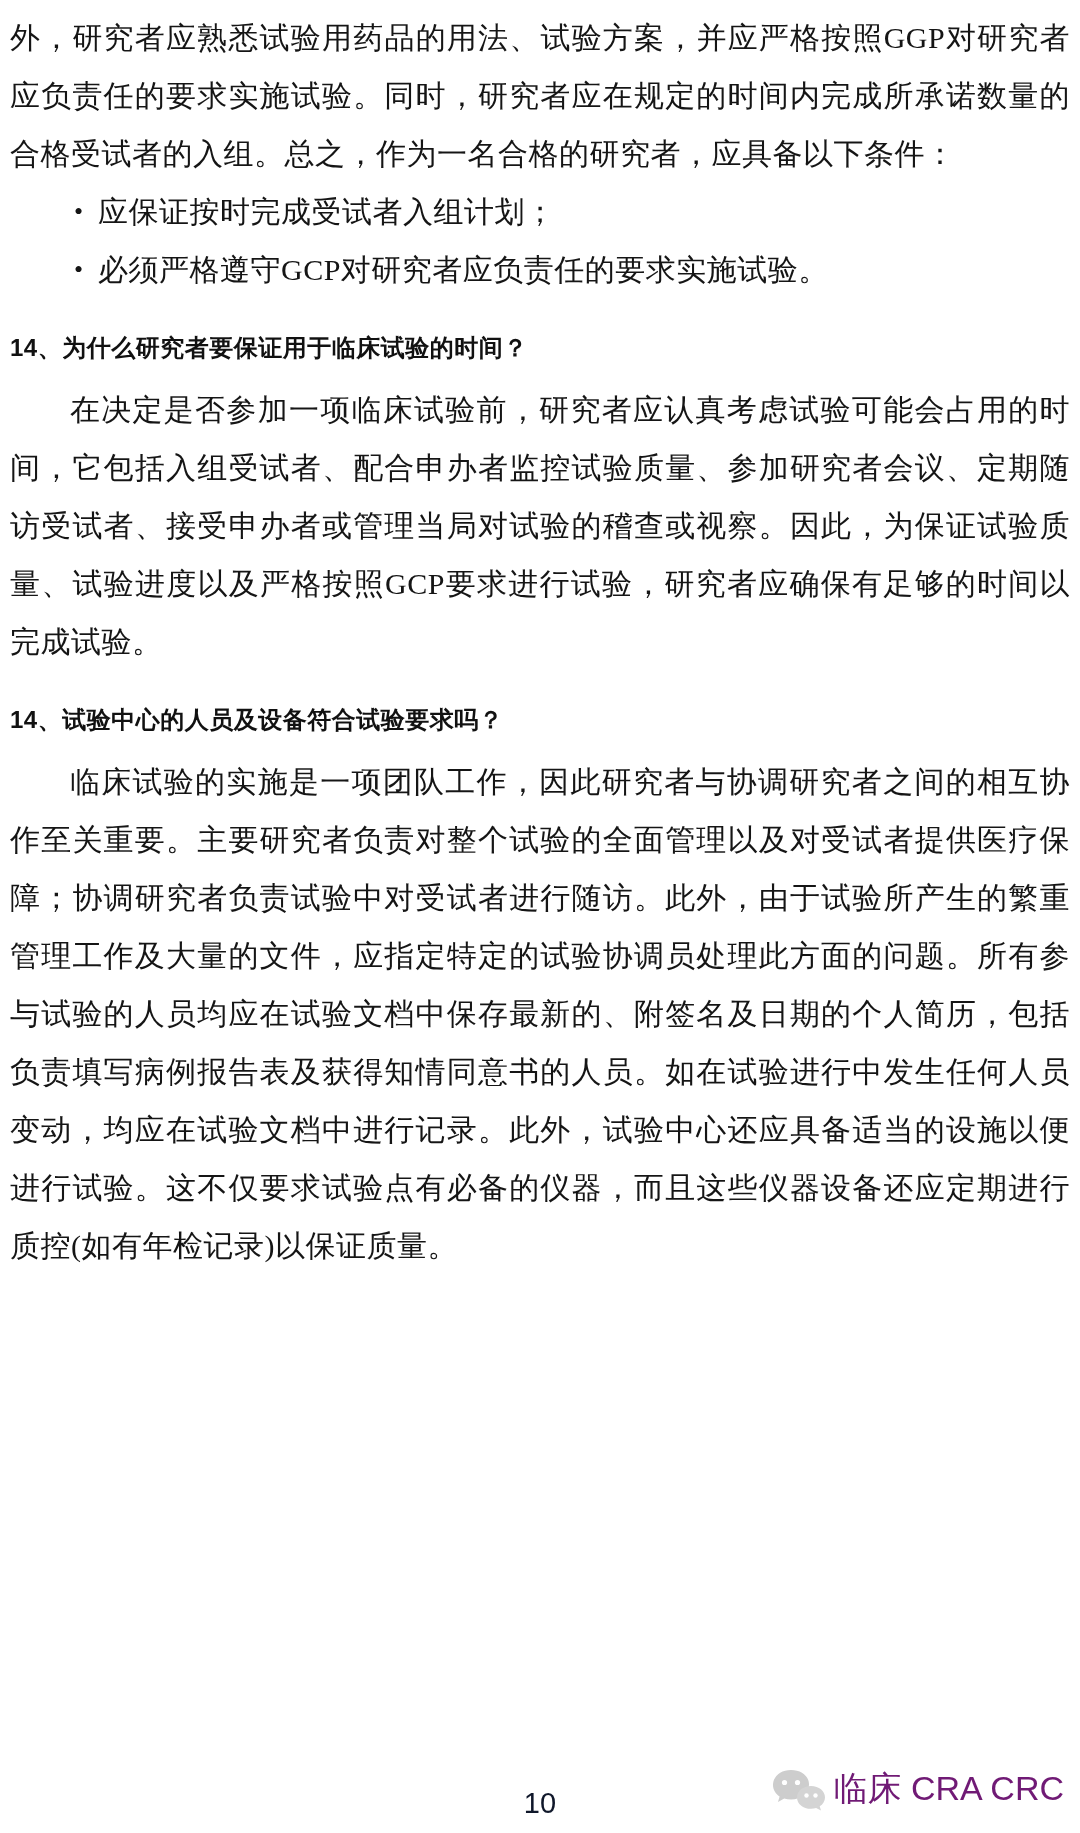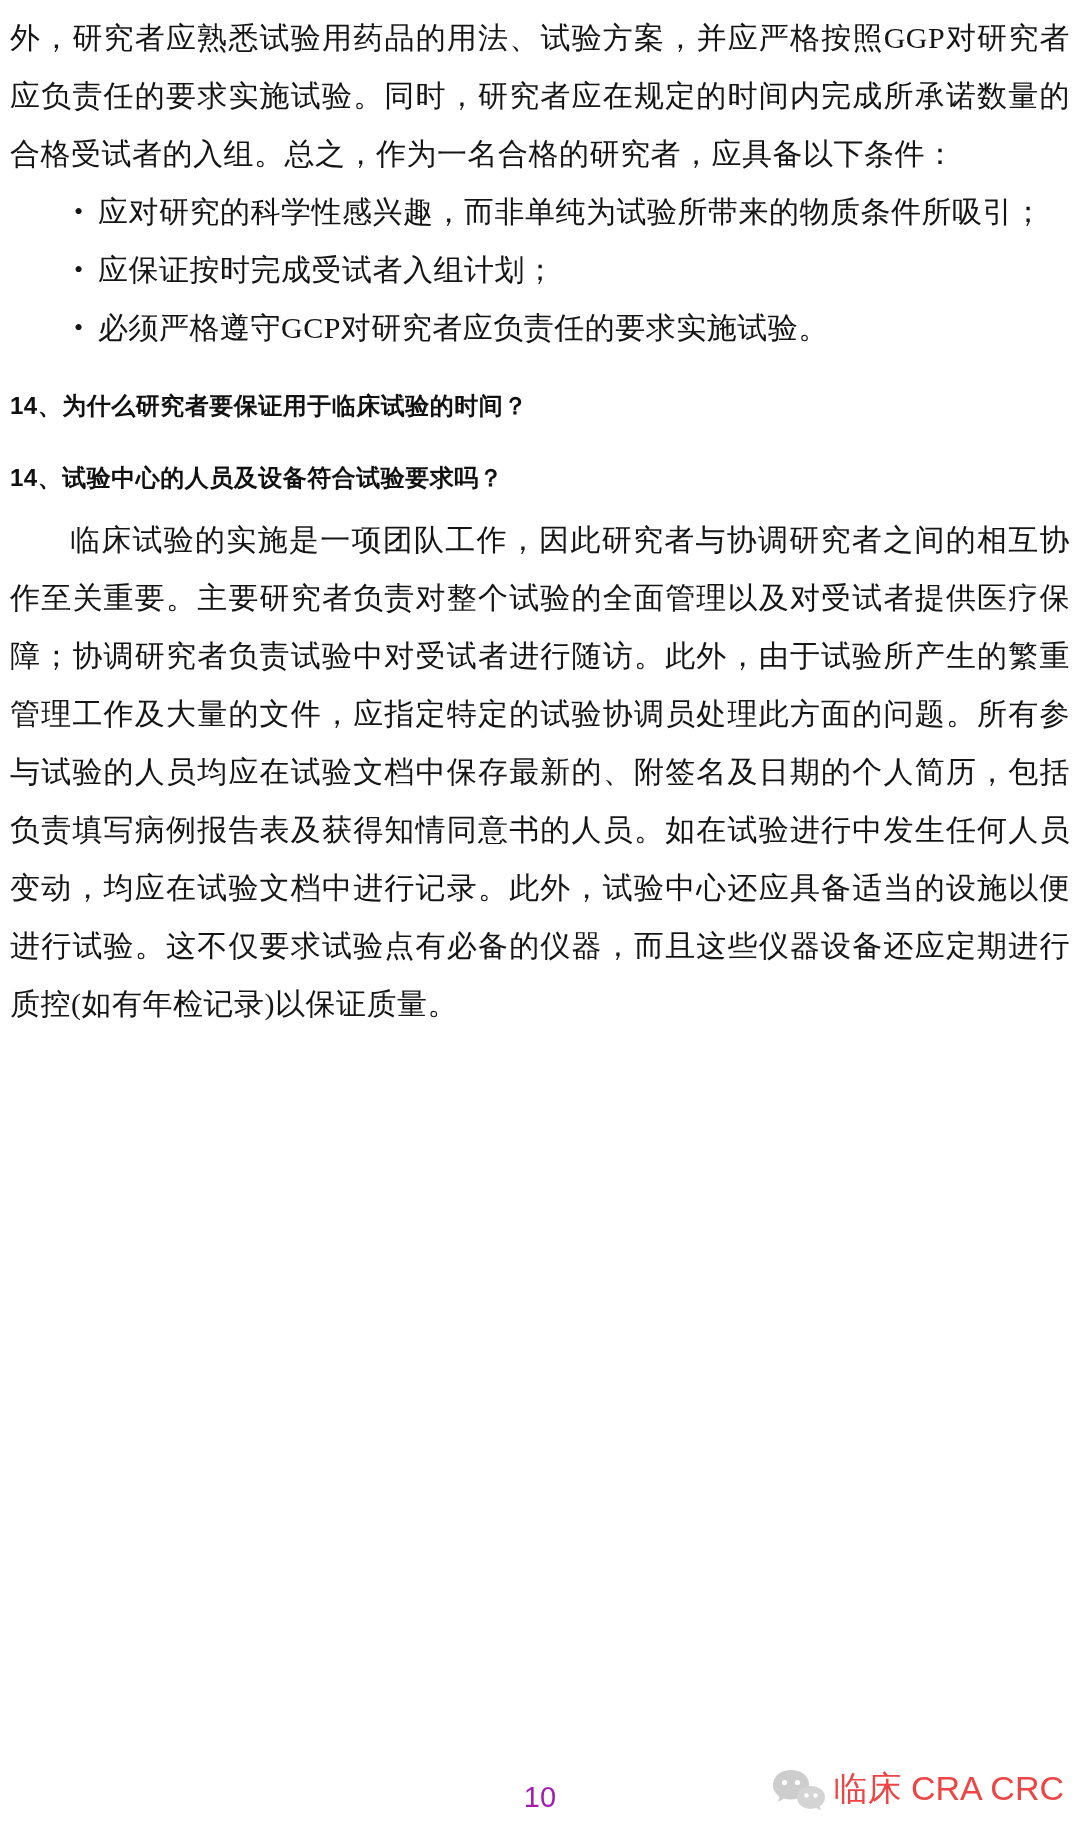--- a/index.html
+++ b/index.html
@@ -61,54 +61,54 @@
   }
   .footer-watermark {
     position: absolute;
     right: 16px;
     bottom: 22px;
     display: flex;
     align-items: center;
     gap: 8px;
     font-family: "Liberation Sans", "DejaVu Sans", sans-serif;
     font-size: 34px;
-    color: #ef4444;
+    color: #701a75;
     text-shadow: 1px 1px 0 #ffffff;
     white-space: nowrap;
     user-select: none;
   }
   .footer-watermark svg {
     display: block;
   }
   .page-number {
     position: absolute;
     left: 0;
     right: 0;
-    bottom: 22px;
+    bottom: 16px;
     text-align: center;
     font-family: "Liberation Sans", "DejaVu Sans", sans-serif;
     font-size: 29px;
-    color: #a21caf;
+    color: #0f172a;
   }
 </style>
 </head>
 <body>
 
 <div class="page">
 
   <p class="par">外，研究者应熟悉试验用药品的用法、试验方案，并应严格按照GGP对研究者应负责任的要求实施试验。同时，研究者应在规定的时间内完成所承诺数量的合格受试者的入组。总之，作为一名合格的研究者，应具备以下条件：</p>
 
   <ul class="bullets">
-    <li>应对研究的科学性感兴趣，而非单纯为试验所带来的物质条件所吸引；</li>
     <li>应保证按时完成受试者入组计划；</li>
     <li>必须严格遵守GCP对研究者应负责任的要求实施试验。</li>
   </ul>
 
   <section>
     <h2 class="q-heading">14、为什么研究者要保证用于临床试验的时间？</h2>
+    <p class="par indent">在决定是否参加一项临床试验前，研究者应认真考虑试验可能会占用的时间，它包括入组受试者、配合申办者监控试验质量、参加研究者会议、定期随访受试者、接受申办者或管理当局对试验的稽查或视察。因此，为保证试验质量、试验进度以及严格按照GCP要求进行试验，研究者应确保有足够的时间以完成试验。</p>
   </section>
 
   <section>
     <h2 class="q-heading">14、试验中心的人员及设备符合试验要求吗？</h2>
     <p class="par indent">临床试验的实施是一项团队工作，因此研究者与协调研究者之间的相互协作至关重要。主要研究者负责对整个试验的全面管理以及对受试者提供医疗保障；协调研究者负责试验中对受试者进行随访。此外，由于试验所产生的繁重管理工作及大量的文件，应指定特定的试验协调员处理此方面的问题。所有参与试验的人员均应在试验文档中保存最新的、附签名及日期的个人简历，包括负责填写病例报告表及获得知情同意书的人员。如在试验进行中发生任何人员变动，均应在试验文档中进行记录。此外，试验中心还应具备适当的设施以便进行试验。这不仅要求试验点有必备的仪器，而且这些仪器设备还应定期进行质控(如有年检记录)以保证质量。</p>
   </section>
 
 
   <div class="footer-watermark">
     <span>

